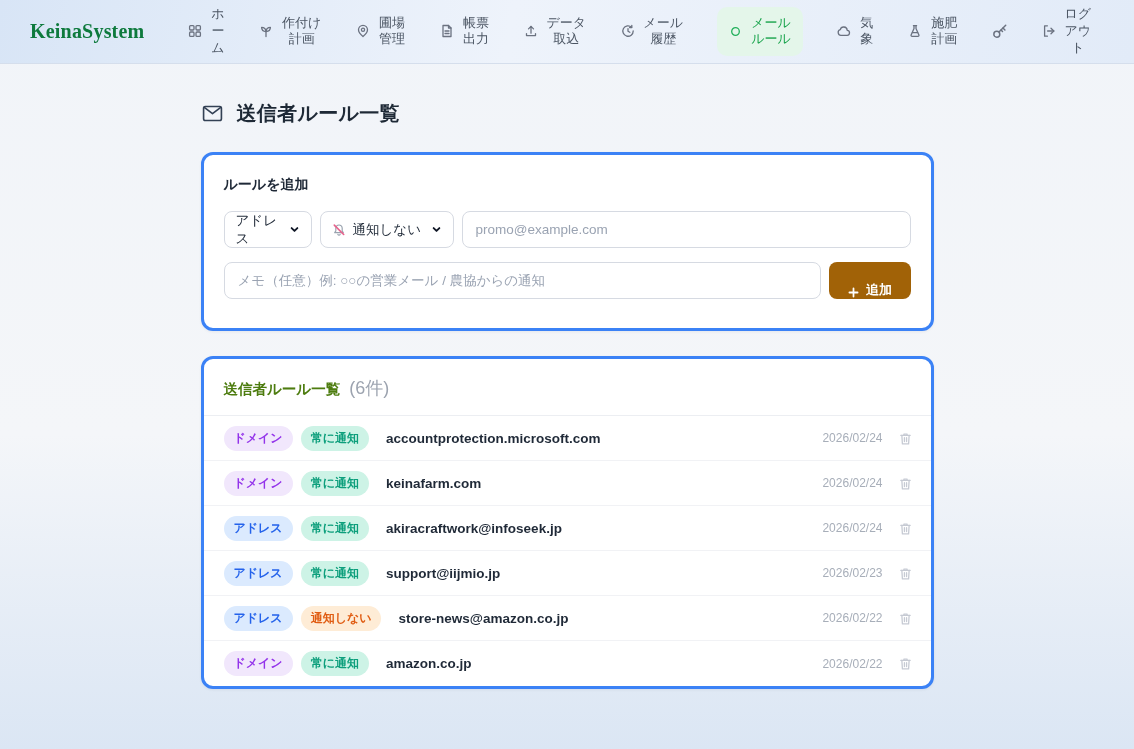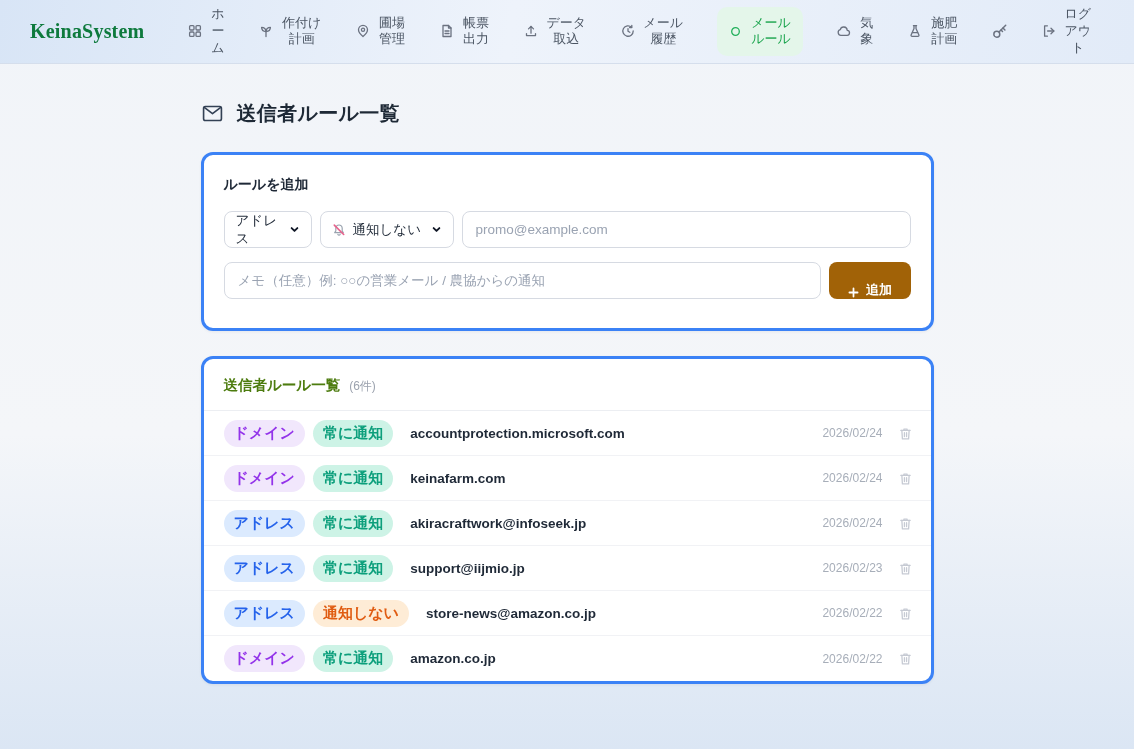--- a/index.html
+++ b/index.html
@@ -56,24 +56,24 @@
   .txt-input::placeholder { color:#9aa3b2; }
   .btn-add {
     width:82px; height:37px; border:none; border-radius:8px; background:#a16207;
     color:#fff; font-size:13px; font-weight:700; cursor:pointer;
     display:flex; align-items:flex-end; justify-content:center; gap:6px; font-family:inherit;
   }
   
   .card-list { margin-bottom:40px; }
   .list-head { display:flex; align-items:baseline; gap:9px; padding:17px 20px 15px; border-bottom:1px solid #eceef2; }
   .list-head h2 { font-size:14.5px; font-weight:700; color:#4d7c0f; }
-  .list-count { font-size:12px; color:#9ca3af; }
+  .list-count { font-size:18px; color:#9ca3af; }
   .rule-row { display:flex; align-items:center; height:45px; padding:0 16px 0 20px; border-bottom:1px solid #f1f2f5; }
   .rule-row:last-child { border-bottom:none; }
-  .badge { font-size:15px; font-weight:600; padding:4px 10px; border-radius:999px; white-space:nowrap; }
+  .badge { font-size:12px; font-weight:600; padding:4px 10px; border-radius:999px; white-space:nowrap; }
   .b-domain { background:#f1e7fc; color:#9333ea; margin-right:8px; }
   .b-address { background:#dbeafe; color:#2563eb; margin-right:8px; }
   .b-notify { background:#cdf3e6; color:#0d9f7c; margin-right:17px; }
   .b-mute { background:#feecd6; color:#e05c12; margin-right:17px; }
   .addr { font-size:13.5px; font-weight:700; color:#1f2937; }
   .spacer { flex:1; }
   .rule-date { font-size:12px; color:#a7aeb9; margin-right:13px; }
   .trash-btn { background:none; border:none; color:#c6cad3; cursor:pointer; display:flex; padding:2px; }
 </style>
 </head>

